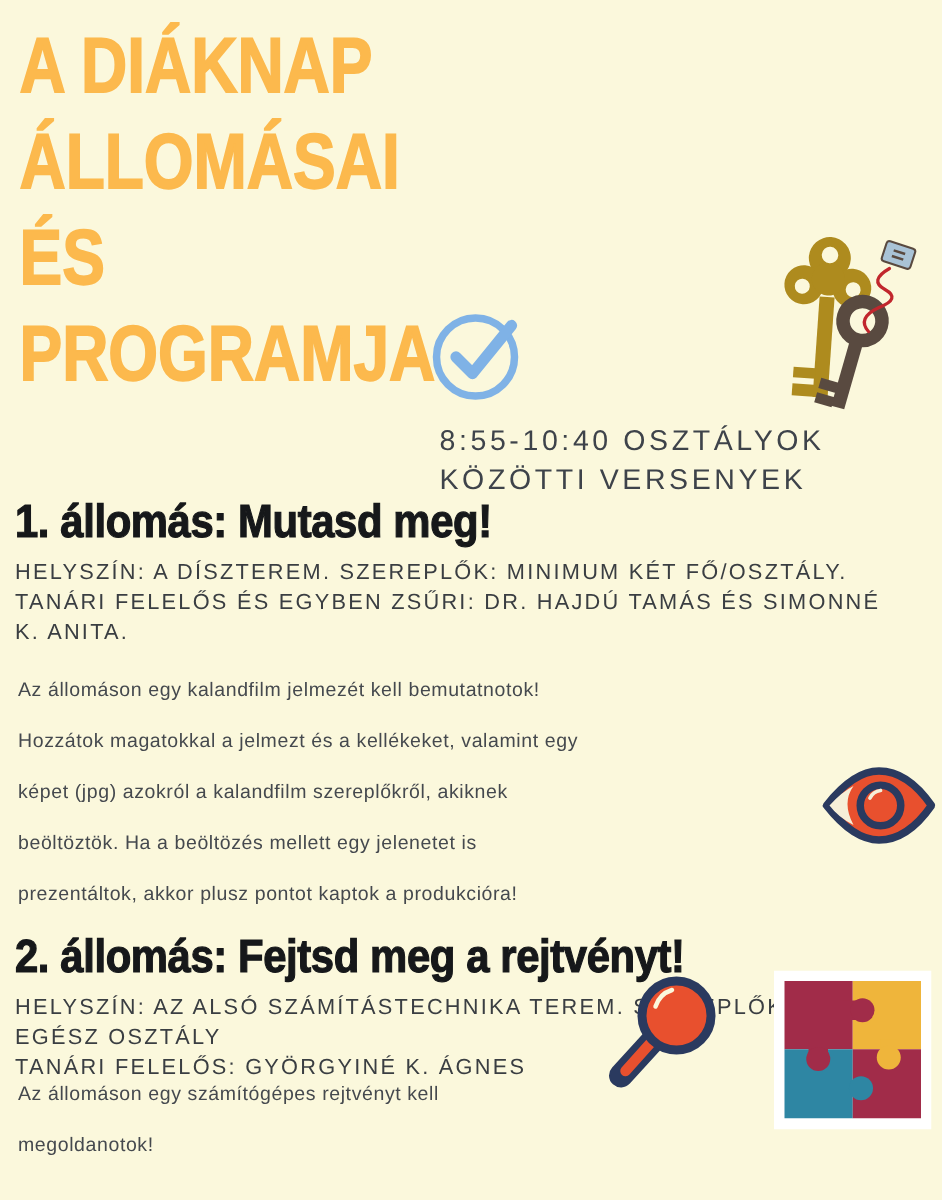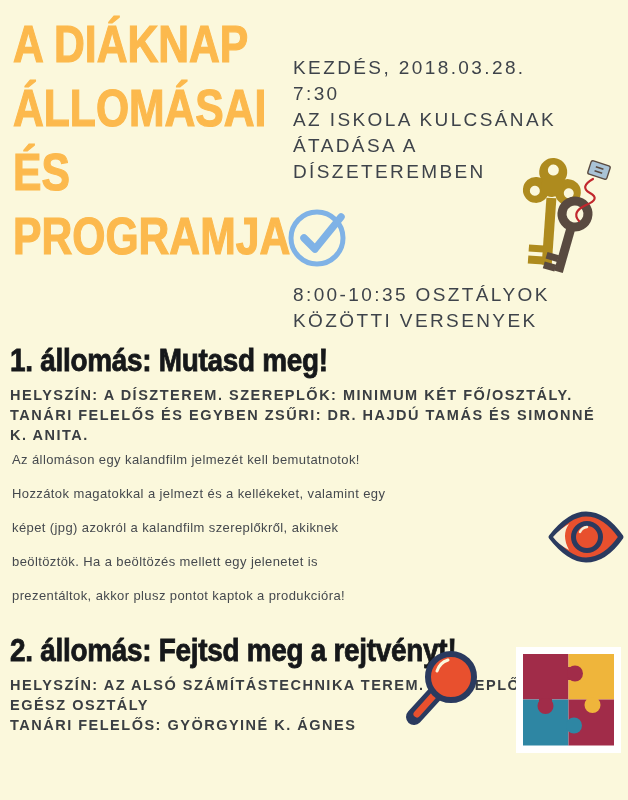--- a/index.html
+++ b/index.html
@@ -37,38 +37,38 @@
     font-weight: 400;
     letter-spacing: 2.4px;
     line-height: 26px;
     color: var(--caps-gray, #3E434A);
     white-space: pre-line;
   }
   .kickoff { left: 293px; top: 55px; width: 300px; }
   .schedule { left: 293px; top: 282px; width: 300px; }
 
   
-  .station { position: absolute; left: 10px; margin-top: 13px; }
+  .station { position: absolute; left: 10px; }
   .station-1 { top: 330px; width: 615px; }
   .station-2 { top: 620px; width: 615px; }
   .station h2 {
     margin: 0;
     font-size: 31px;
     font-weight: 800;
     color: var(--heading-black, #16181A);
     letter-spacing: -0.3px;
     white-space: nowrap;
     transform: scaleX(0.9);
     transform-origin: left top;
     -webkit-text-stroke: 0.8px var(--heading-black, #16181A);
   }
   .details {
     margin-top: 6px;
     font-size: 14.5px;
-    font-weight: 700;
+    font-weight: 400;
     letter-spacing: 1.5px;
     line-height: 20px;
     color: var(--detail-gray, #3A3E42);
     white-space: pre-line;
   }
 
   
   .para {
     position: absolute;
     left: 12px;
@@ -96,25 +96,20 @@
 
 <div class="poster">
 
   <div class="title">
     <div>A DIÁKNAP</div>
     <div>ÁLLOMÁSAI</div>
     <div>ÉS</div>
     <div>PROGRAMJA</div>
   </div>
 
-  <div class="caps-text kickoff">KEZDÉS, 2018.03.28.
-7:30
-AZ ISKOLA KULCSÁNAK
-ÁTADÁSA A
-DÍSZETEREMBEN</div>
 
   <svg class="icon check-icon" width="68" height="68" viewBox="0 0 68 68" aria-hidden="true">
     <circle cx="29" cy="34" r="26" fill="none" stroke="#7FB2E6" stroke-width="5"></circle>
     <path d="M16,34 L27,45 L53,13" fill="none" stroke="#7FB2E6" stroke-width="7.5" stroke-linecap="round" stroke-linejoin="round"></path>
   </svg>
 
   <svg class="icon keys-illo" width="118" height="142" viewBox="0 0 118 142" aria-hidden="true">
     <g transform="rotate(4 48 70)">
       <circle cx="47" cy="24" r="14" fill="#AE8B1E"></circle>
       <circle cx="31" cy="43" r="13" fill="#AE8B1E"></circle>
@@ -134,21 +129,21 @@
       <rect x="-16" y="54" width="12" height="7" fill="#594A40"></rect>
     </g>
     <g transform="translate(96,22) rotate(18)">
       <rect x="-10" y="-7" width="20" height="14" rx="2" fill="#A9C3D6" stroke="#594A40" stroke-width="1.4"></rect>
       <line x1="-4" y1="-2" x2="4" y2="-2" stroke="#594A40" stroke-width="1.6"></line>
       <line x1="-4" y1="2" x2="4" y2="2" stroke="#594A40" stroke-width="1.6"></line>
     </g>
     <path d="M90,31 q-14,8 -3,14 q11,6 -4,12 q-15,7 -7,16" fill="none" stroke="#C1272D" stroke-width="2.2" stroke-linecap="round"></path>
   </svg>
 
-  <div class="caps-text schedule">8:00-10:35 OSZTÁLYOK
+  <div class="caps-text schedule">8:55-10:40 OSZTÁLYOK
 KÖZÖTTI VERSENYEK</div>
 
   <section class="station station-1">
     <h2>1. állomás: Mutasd meg!</h2>
     <div class="details">HELYSZÍN: A DÍSZTEREM. SZEREPLŐK: MINIMUM KÉT FŐ/OSZTÁLY.
 TANÁRI FELELŐS ÉS EGYBEN ZSŰRI: DR. HAJDÚ TAMÁS ÉS SIMONNÉ
 K. ANITA.</div>
   </section>
 
   <p class="para para-1">Az állomáson egy kalandfilm jelmezét kell bemutatnotok!
@@ -187,14 +182,16 @@
     <rect x="46" y="20" width="11" height="13" fill="#A12C49"></rect>
     <circle cx="59" cy="26.5" r="8" fill="#A12C49"></circle>
     <rect x="23" y="47" width="13" height="11" fill="#A12C49"></rect>
     <circle cx="29.5" cy="59" r="8" fill="#A12C49"></circle>
     <rect x="71" y="46" width="11" height="12" fill="#EFB53B"></rect>
     <circle cx="76.5" cy="58" r="8" fill="#EFB53B"></circle>
     <rect x="46" y="73" width="12" height="11" fill="#2E86A3"></rect>
     <circle cx="58" cy="78.5" r="8" fill="#2E86A3"></circle>
   </svg>
 
+  <p class="para para-2">Az állomáson egy számítógépes rejtvényt kell
+megoldanotok!</p>
 
 </div>
 
 </body></html>

